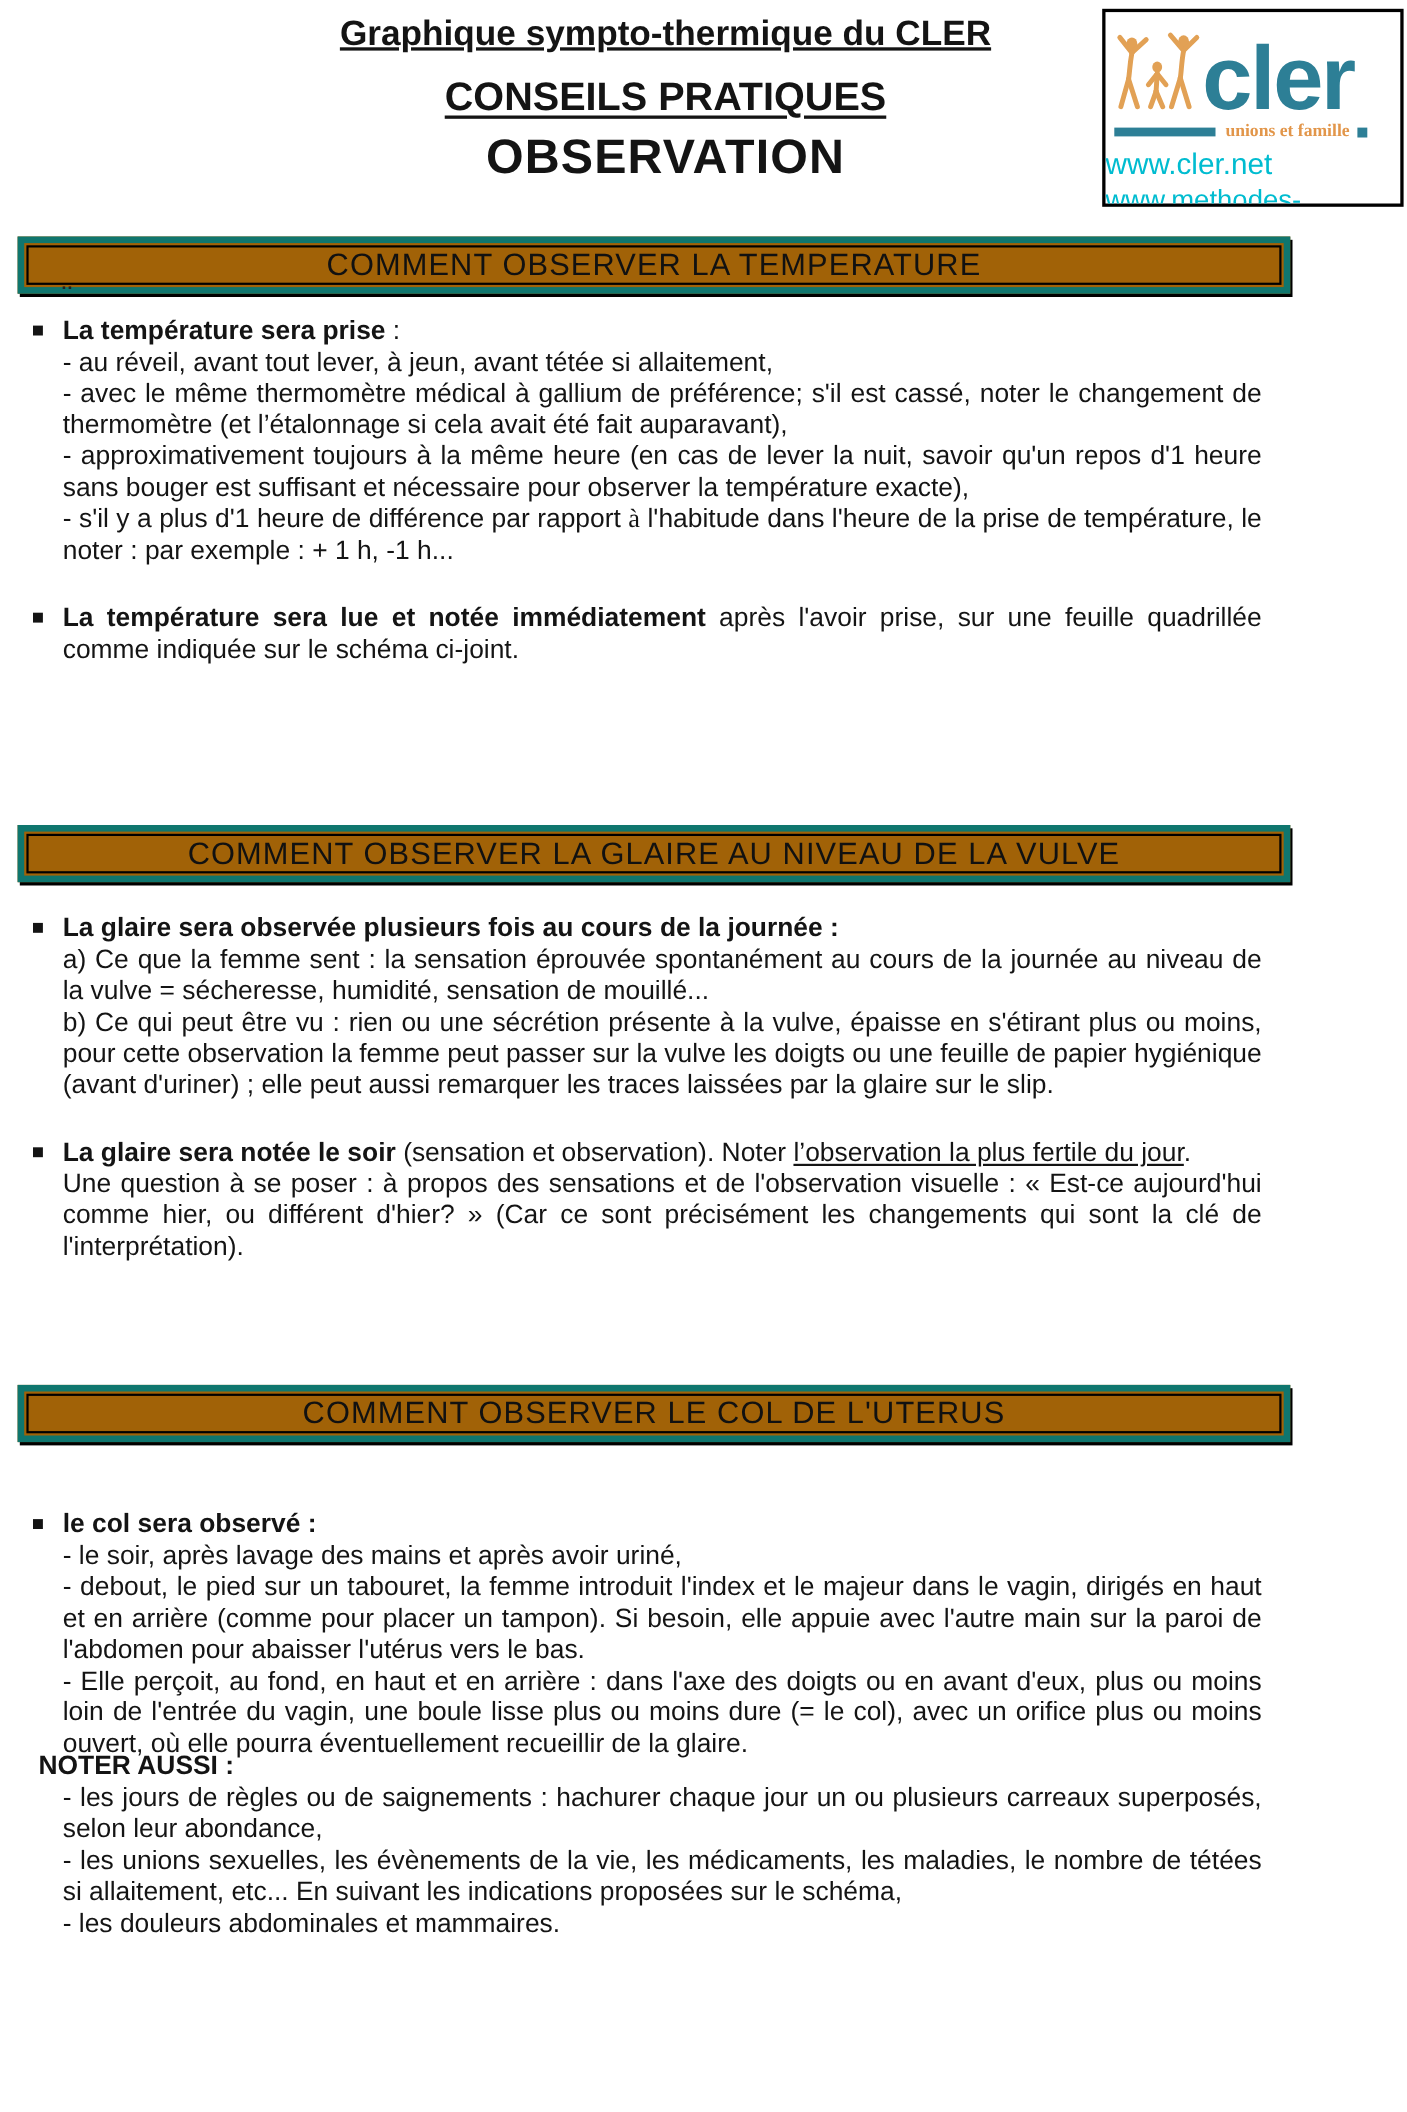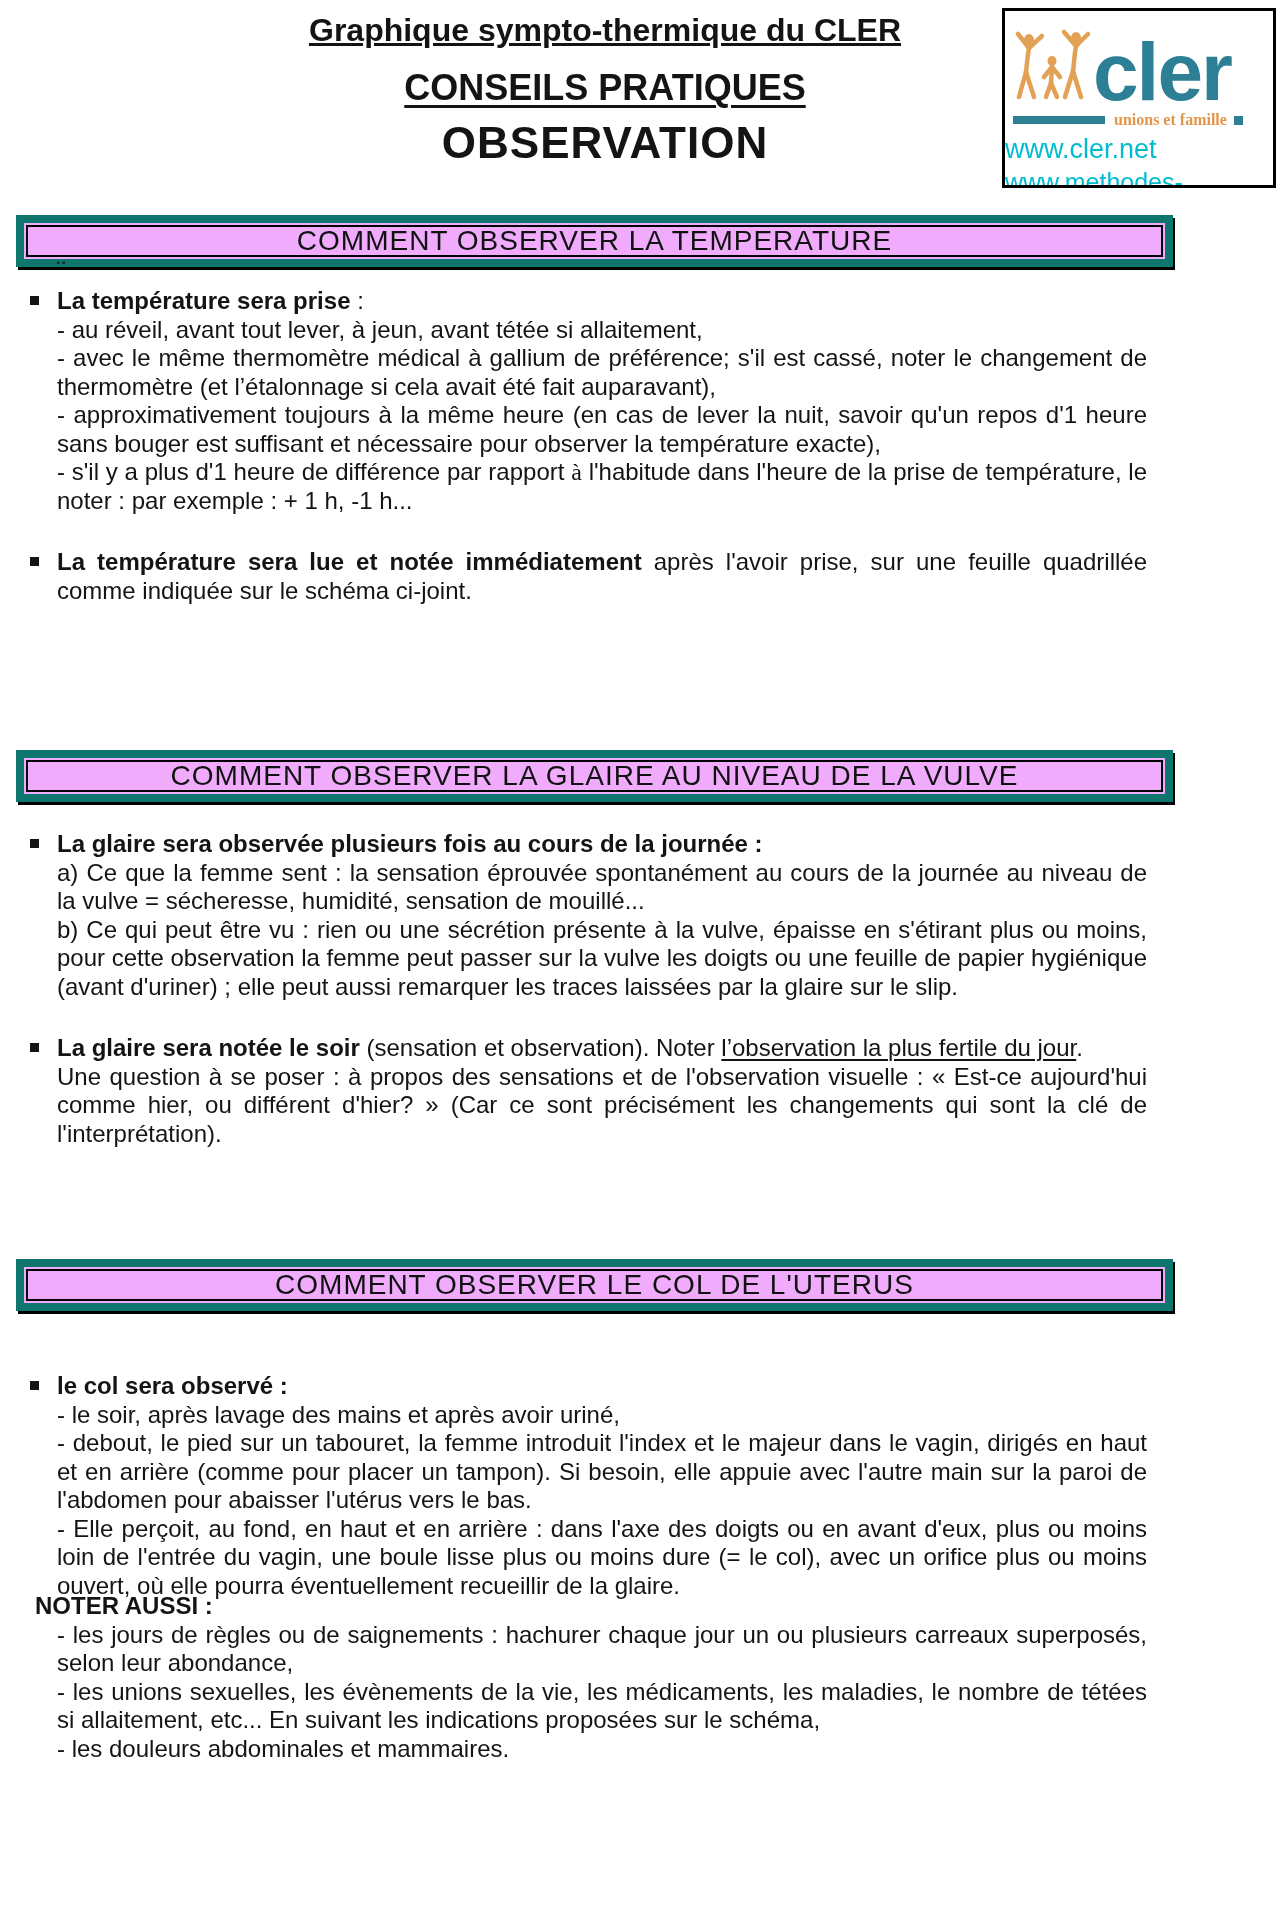--- a/index.html
+++ b/index.html
@@ -20,22 +20,22 @@
   .brand{font-size:82px;line-height:74px;color:#2d7f96;font-weight:bold;letter-spacing:-2px;}
   .logo-mid{display:flex;align-items:center;padding-left:8px;height:18px;margin-top:2px;}
   .bar{width:92px;height:8px;background:#2d7f96;}
   .tagline{color:#e2964a;font-size:16px;margin-left:9px;white-space:nowrap;font-family:"Liberation Serif",serif;font-weight:bold;}
   .sq{width:9px;height:9px;background:#2d7f96;margin-left:7px;}
   .logo-urls{text-align:left;margin-top:5px;color:#00bcd0;}
   .url1{font-size:27px;}
   .url2{font-size:25px;margin-top:3px;}
 
   
-  .section-box{position:absolute;left:16px;width:1157px;height:52px;border:8px solid #0f766e;
-    box-sizing:border-box;background:#f0abfc;box-shadow:2px 3px 0 0 #000;}
+  .section-box{position:absolute;left:16px;width:1157px;height:52px;border:6px solid #0f766e;
+    box-sizing:border-box;background:#a16207;box-shadow:2px 3px 0 0 #000;}
   .section-box .inner{position:absolute;inset:2px;border:2px solid #000;display:flex;
     align-items:center;justify-content:center;font-size:28px;letter-spacing:1px;white-space:nowrap;color:#111;}
   #box1{top:215px;} #box2{top:750px;} #box3{top:1259px;}
 
   
   .content{position:absolute;left:30px;width:1117px;}
   #content1{top:287px;} #content2{top:830px;} #content3{top:1372px;}
   #noter{position:absolute;left:35px;top:1592px;width:1112px;}
   .noter-heading{font-weight:bold;font-size:24px;line-height:28.5px;}
 

